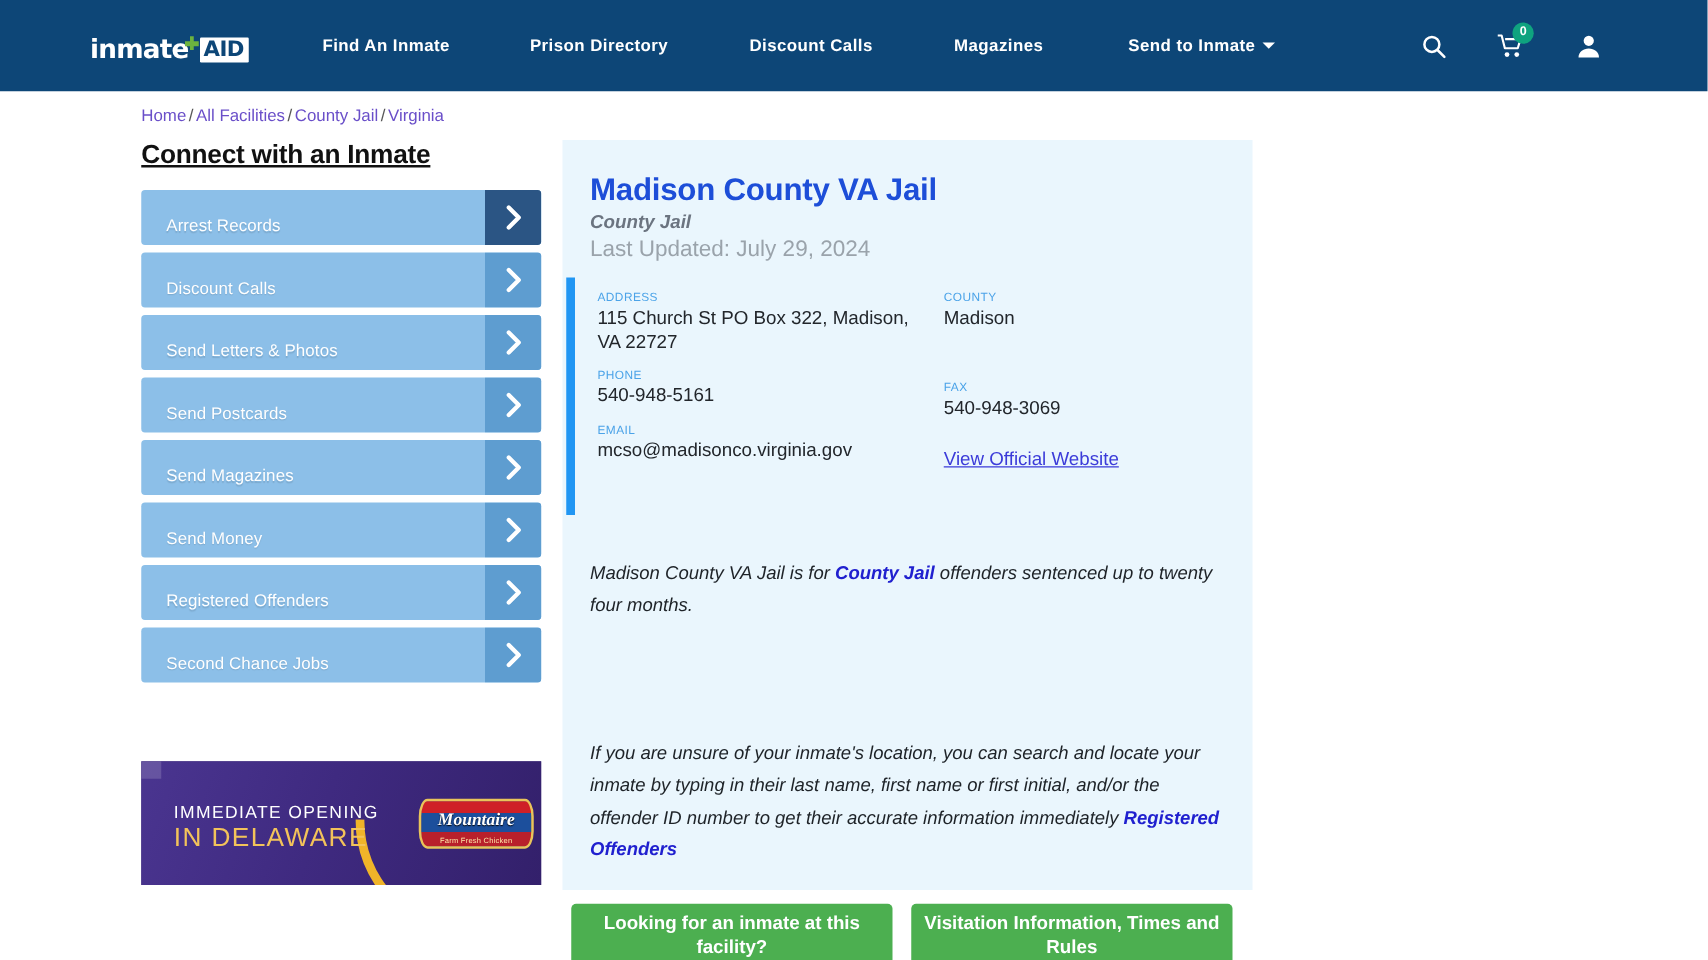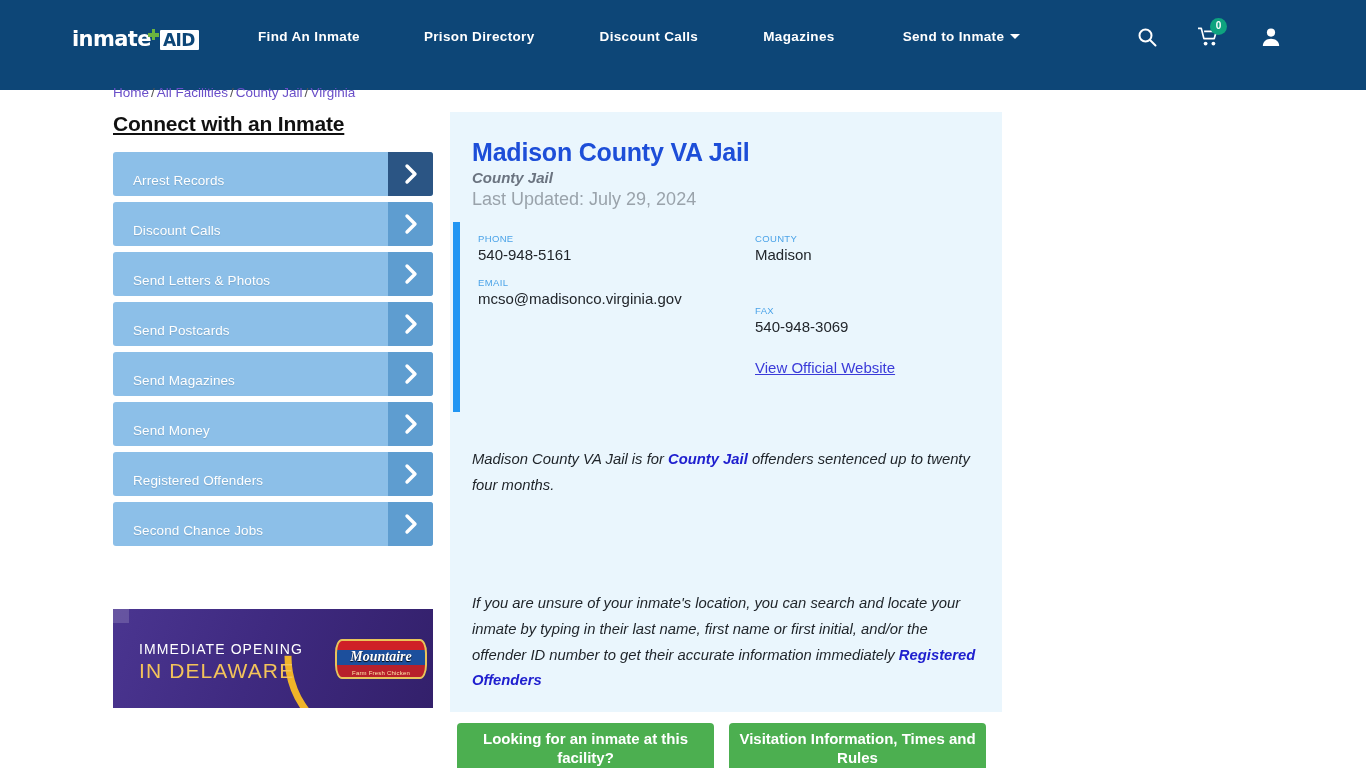--- a/index.html
+++ b/index.html
@@ -9,21 +9,21 @@
     width: 1366px; height: 768px;
     background: #ffffff;
     font-family: "Liberation Sans", sans-serif;
     overflow: hidden;
   }
 
   
   .site-header {
     position: absolute;
     left: 0; top: 0;
-    width: 1366px; height: 90px;
+    width: 1366px; height: 73px;
     background: #0d4677;
     display: flex;
     align-items: center;
   }
   .logo {
     position: absolute;
     left: 72px; top: 24px;
     height: 26px;
     display: flex;
     align-items: flex-end;
@@ -503,20 +503,24 @@
 
   <h1 class="fac-title">Madison County VA Jail</h1>
   <div class="fac-subtitle">County Jail</div>
   <div class="fac-updated">Last Updated: July 29, 2024</div>
 
   <div class="accent-bar"></div>
 
   <div class="contact-grid">
     <div class="contact-col left">
       <div class="cfield">
+        <div class="clabel">ADDRESS</div>
+        <div class="cvalue nowrap">115 Church St PO Box 322, Madison, VA 22727</div>
+      </div>
+      <div class="cfield">
         <div class="clabel">PHONE</div>
         <div class="cvalue nowrap">540-948-5161</div>
       </div>
       <div class="cfield">
         <div class="clabel">EMAIL</div>
         <div class="cvalue">mcso@madisonco.virginia.gov</div>
       </div>
     </div>
 
     <div class="contact-col right">

